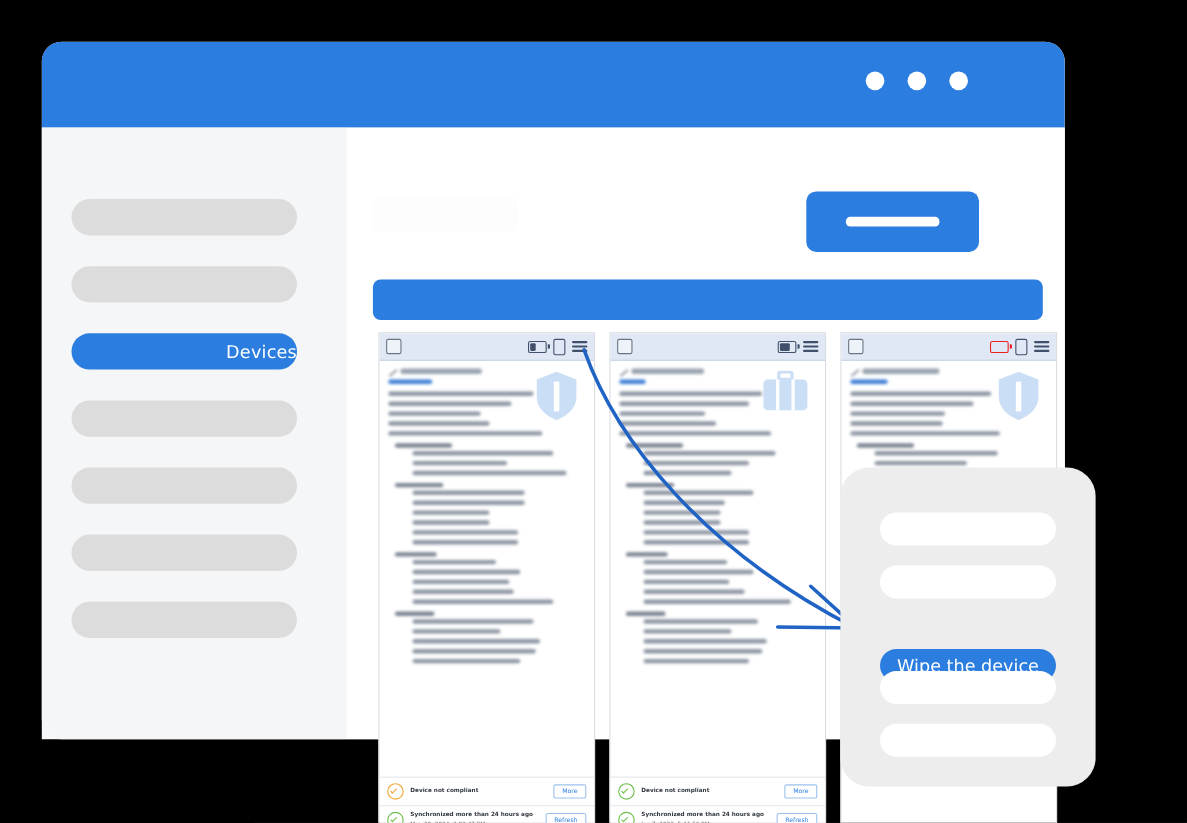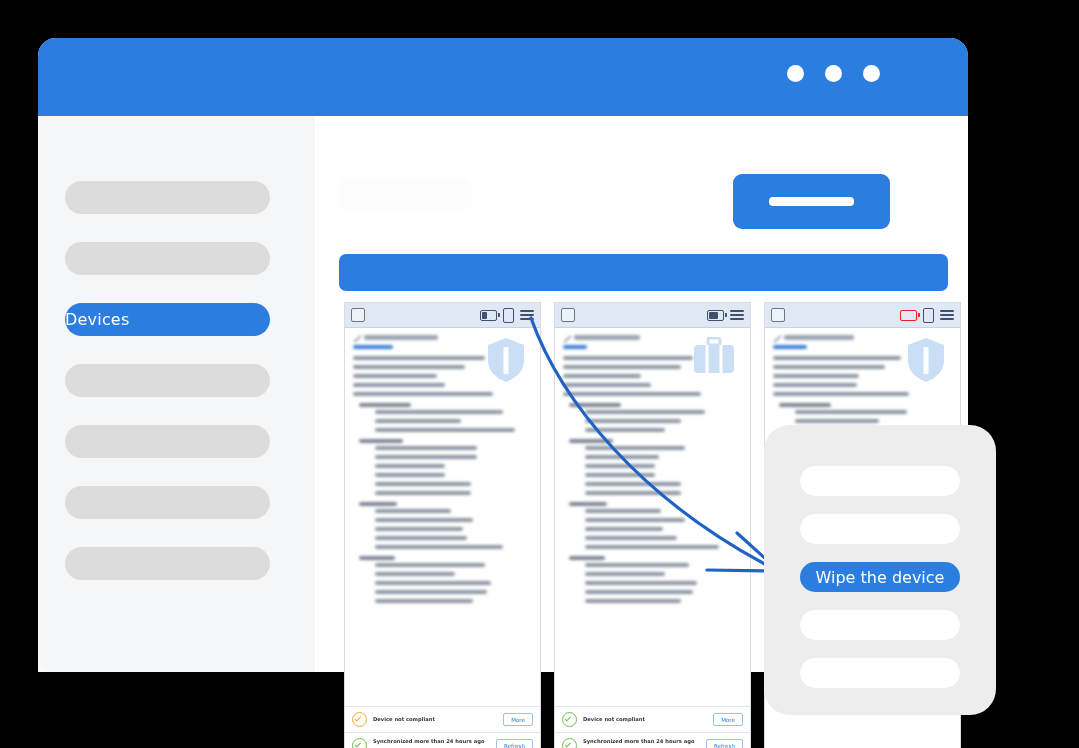--- a/index.html
+++ b/index.html
@@ -11,21 +11,21 @@
           border-radius:18px 18px 0 0;overflow:hidden;background:#f7f8fa;}
   #titlebar{position:absolute;left:0;top:0;width:100%;height:78px;background:#2b7de0;}
   .dot{position:absolute;top:65px;width:17px;height:17px;border-radius:50%;background:#fff;}
   .dot.d1{left:787px;} .dot.d2{left:825px;} .dot.d3{left:863px;}
 
   
   #sidebar{position:absolute;left:38px;top:116px;width:277px;height:556px;
            background:#f5f6f7;border-radius:0 0 0 18px;}
   .nav-pill{position:absolute;left:27px;width:205px;height:33px;border-radius:17px;
             background:#dcdcdc;}
-  .nav-pill.active{background:#2b7de0;display:flex;align-items:center;justify-content:flex-start;}
+  .nav-pill.active{background:#2b7de0;display:flex;align-items:center;justify-content:flex-end;}
   .nav-pill .lbl{color:#fff;font-size:16px;letter-spacing:.2px;}
   .np0{top:65px;} .np1{top:126px;} .np2{top:187px;} .np3{top:248px;}
   .np4{top:309px;} .np5{top:370px;} .np6{top:431px;}
 
   
   #main{position:absolute;left:315px;top:116px;width:653px;height:556px;background:#fff;}
   #ghost-pill{position:absolute;left:24px;top:62px;width:132px;height:33px;border-radius:7px;
               background:#fdfdfd;}
   #primary-btn{position:absolute;left:418px;top:58px;width:157px;height:55px;border-radius:9px;
                background:#2b7de0;display:flex;align-items:center;justify-content:center;}
@@ -80,21 +80,21 @@
   .foot-btn{margin-left:auto;font-size:5.6px;color:#2b7de0;border:1px solid #9cc2ec;
             border-radius:2px;padding:2.6px 7px;background:#fff;white-space:nowrap;}
 
   
   #arrow{position:absolute;left:0;top:0;width:1079px;height:748px;pointer-events:none;}
 
   
   #float-panel{position:absolute;left:764px;top:425px;width:232px;height:290px;
                background:#ededed;border-radius:26px;}
   .fp-pill{position:absolute;left:36px;width:160px;height:30px;border-radius:15px;background:#fff;}
-  .fp-pill.hl{background:#2b7de0;display:flex;align-items:center;justify-content:center;}
+  .fp-pill.hl{background:#2b7de0;display:flex;align-items:center;justify-content:center;margin-top:28px;}
   .fp-pill.hl .lbl{color:#fff;font-size:16px;white-space:nowrap;}
   .fp0{top:41px;} .fp1{top:89px;} .fp2{top:137px;} .fp3{top:185px;} .fp4{top:233px;}
 </style>
 </head>
 <body>
 
 <div id="window">
   <div id="titlebar"></div>
 </div>
 <div class="dot d1"></div>

